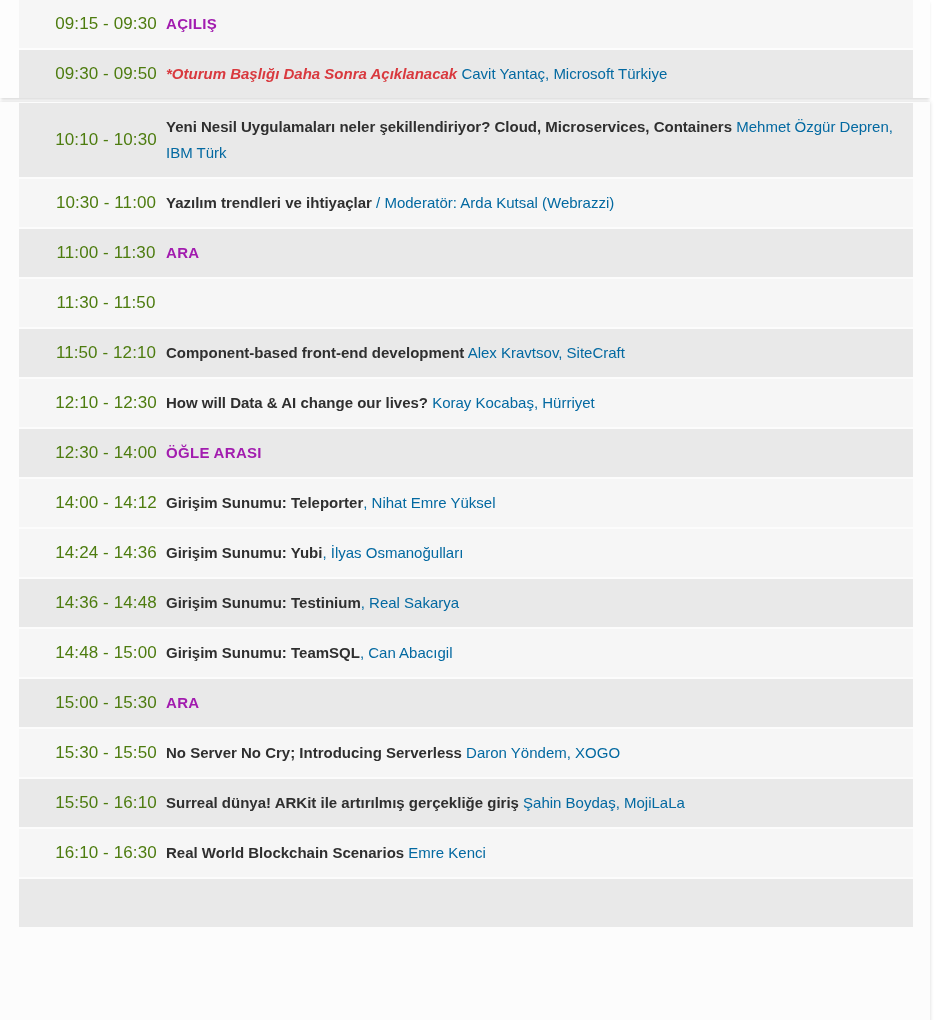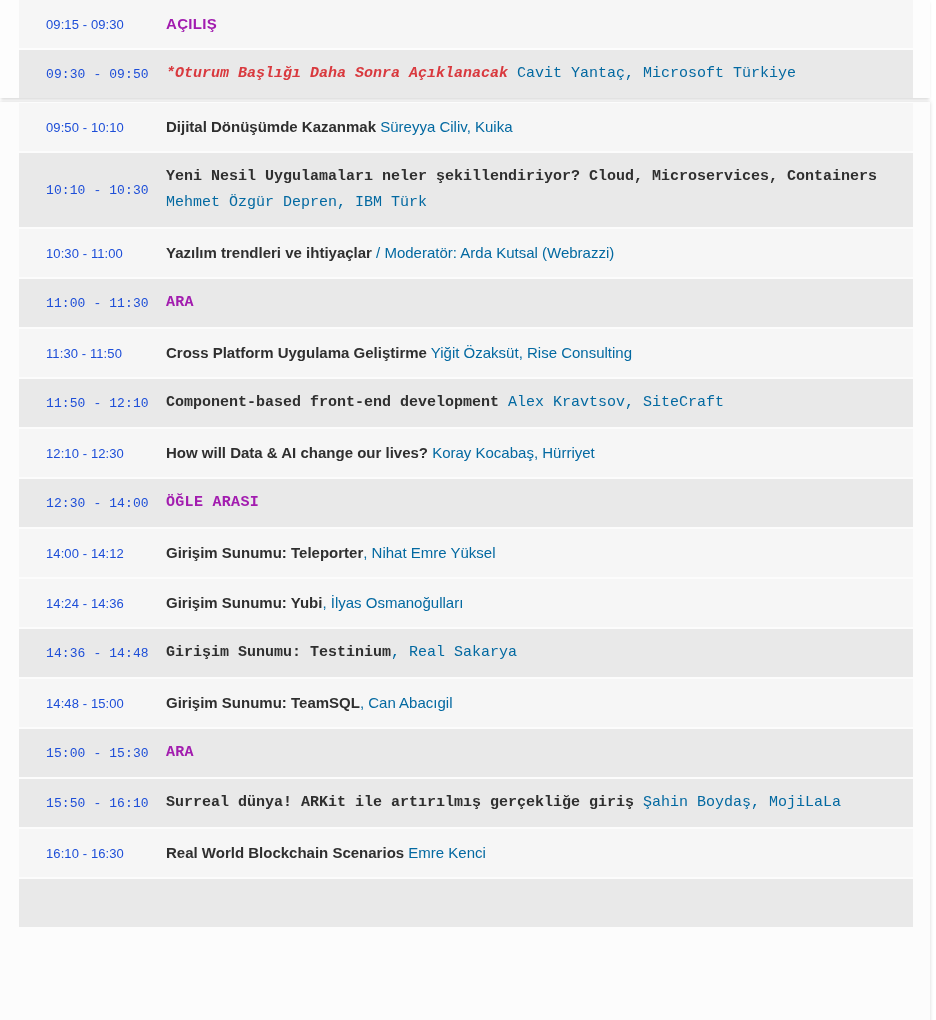--- a/index.html
+++ b/index.html
@@ -33,27 +33,28 @@
   }
   .row {
     display: flex;
     align-items: center;
     margin: 0 0 2px 19px;
     width: 894px;
     min-height: 48px;
     box-sizing: border-box;
   }
   .row.light { background: #f6f6f6; }
-  .row.dark  { background: #e9e9e9; font-family: Liberation Mono, monospace; }
+  .row.dark  { background: #e9e9e9; }
   .time {
     flex: 0 0 120px;
     padding-left: 27px;
-    font-size: 13px;
-    color: #1d4ed8;
+    font-size: 17px;
+    color: #4d7c0f;
     letter-spacing: 0.1px;
+    text-align: center;
   }
   .content {
     font-size: 15px;
     line-height: 26px;
     padding: 11px 8px 11px 0;
     color: #4c4c4c;
   }
   .title {
     font-weight: 700;
     color: #2f2f2f;
@@ -88,27 +89,20 @@
     <div class="row dark tbd">
     <div class="time">09:30 - 09:50</div>
     <div class="content">
       <div class="line1"><span class="title">*Oturum Başlığı Daha Sonra Açıklanacak</span><span class="suffix"> Cavit Yantaç, Microsoft Türkiye</span></div>
 
     </div>
   </div>
   </div>
 
 <div class="section section-main" id="main-section">
-    <div class="row light session">
-    <div class="time">09:50 - 10:10</div>
-    <div class="content">
-      <div class="line1"><span class="title">Dijital Dönüşümde Kazanmak</span><span class="suffix"> Süreyya Ciliv, Kuika</span></div>
-
-    </div>
-  </div>
     <div class="row dark session">
     <div class="time">10:10 - 10:30</div>
     <div class="content">
       <div class="line1"><span class="title">Yeni Nesil Uygulamaları neler şekillendiriyor? Cloud, Microservices, Containers</span><span class="suffix"> Mehmet Özgür Depren, IBM Türk</span></div>
 
     </div>
   </div>
     <div class="row light session">
     <div class="time">10:30 - 11:00</div>
     <div class="content">
@@ -117,24 +111,20 @@
   </div>
     <div class="row dark break">
     <div class="time">11:00 - 11:30</div>
     <div class="content">
       <div class="line1"><span class="title">ARA</span><span class="suffix"></span></div>
 
     </div>
   </div>
     <div class="row light session">
     <div class="time">11:30 - 11:50</div>
-    <div class="content">
-      <div class="line1"><span class="title">Cross Platform Uygulama Geliştirme</span><span class="suffix"> Yiğit Özaksüt, Rise Consulting</span></div>
-
-    </div>
   </div>
     <div class="row dark session">
     <div class="time">11:50 - 12:10</div>
     <div class="content">
       <div class="line1"><span class="title">Component-based front-end development</span><span class="suffix"> Alex Kravtsov, SiteCraft</span></div>
 
     </div>
   </div>
     <div class="row light session">
     <div class="time">12:10 - 12:30</div>
@@ -178,20 +168,27 @@
 
     </div>
   </div>
     <div class="row dark break">
     <div class="time">15:00 - 15:30</div>
     <div class="content">
       <div class="line1"><span class="title">ARA</span><span class="suffix"></span></div>
 
     </div>
   </div>
+    <div class="row light session">
+    <div class="time">15:30 - 15:50</div>
+    <div class="content">
+      <div class="line1"><span class="title">No Server No Cry; Introducing Serverless</span><span class="suffix"> Daron Yöndem, XOGO</span></div>
+
+    </div>
+  </div>
     <div class="row dark session">
     <div class="time">15:50 - 16:10</div>
     <div class="content">
       <div class="line1"><span class="title">Surreal dünya! ARKit ile artırılmış gerçekliğe giriş</span><span class="suffix"> Şahin Boydaş, MojiLaLa</span></div>
 
     </div>
   </div>
     <div class="row light session">
     <div class="time">16:10 - 16:30</div>
     <div class="content">

